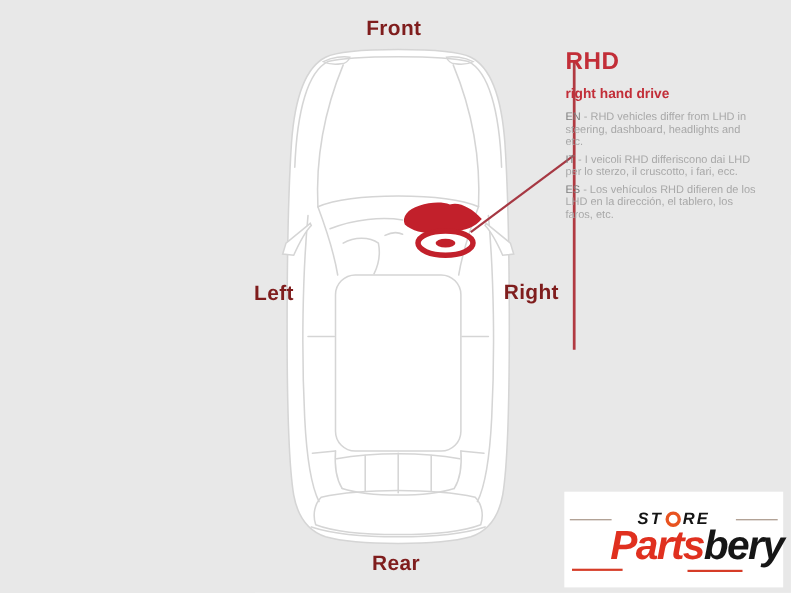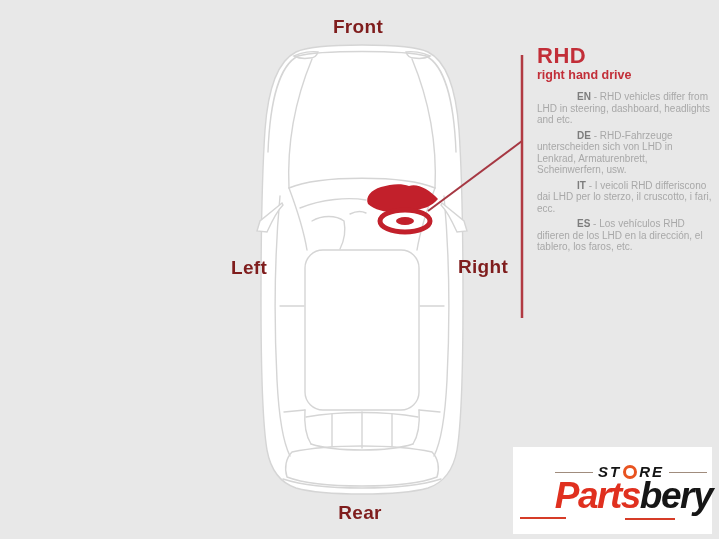--- a/index.html
+++ b/index.html
@@ -11,28 +11,28 @@
 
   .dir-label {
     position:absolute; width:110px; text-align:center;
     color:#7f1d1d; font-weight:700; font-size:19px; letter-spacing:0.3px;
   }
   .lbl-front { left:303px; top:16px; }
   .lbl-left  { left:194px; top:257px; }
   .lbl-right { left:428px; top:256px; }
   .lbl-rear  { left:305px; top:502px; }
 
-  .panel { position:absolute; left:537px; top:45px; width:176px; }
+  .panel { position:absolute; left:514px; top:45px; width:176px; }
   .panel-title { font-size:22px; font-weight:800; color:#c22e38; line-height:22px; letter-spacing:0.5px; }
-  .panel-subtitle { font-size:12.5px; font-weight:700; color:#c22e38; margin:1px 0 9px 0; }
+  .panel-subtitle { font-size:12.5px; font-weight:700; color:#c22e38; margin:11px 0 9px 0; }
   .entry { font-size:10px; line-height:11.5px; color:#a8a8a8; margin:0 0 4px 0; }
-  .entry b { color:#7d7d7d; font-weight:700;margin-left:40px; }
+  .entry b { color:#7d7d7d; font-weight:400; }
 
   .logo-box { position:absolute; left:513px; top:447px; width:199px; height:87px; background:#ffffff; }
-  .store-row { position:absolute; top:18px; left:0; width:100%; display:flex; align-items:center; justify-content:flex-end; }
+  .store-row { position:absolute; top:18px; left:0; width:100%; display:flex; align-items:center; justify-content:space-between; }
   .store-line { width:38px; height:1px; background:#a08c7d; margin:0 5px; }
   .store-text { font-style:italic; font-weight:800; font-size:15px; letter-spacing:2px; color:#141414; display:flex; align-items:center; line-height:14px; }
   .store-ring { display:inline-block; width:8px; height:8px; border:3px solid #e85320; border-radius:50%; margin:0 2px; }
   .brand-row { position:absolute; top:28px; left:0; width:100%; text-align:right; font-style:italic; font-weight:800; font-size:37px; line-height:42px; letter-spacing:-1.5px; white-space:nowrap; }
   .brand-red  { color:#e0301f; }
   .brand-dark { color:#161616; }
   .brand-underline { position:absolute; height:2px; background:#d63c28; }
   .ul-left  { left:7px;  top:70px; width:46px; }
   .ul-right { left:112px; top:71px; width:50px; }
 </style>
@@ -100,21 +100,20 @@
   <div class="dir-label lbl-front">Front</div>
   <div class="dir-label lbl-left">Left</div>
   <div class="dir-label lbl-right">Right</div>
   <div class="dir-label lbl-rear">Rear</div>
 
   <div class="panel">
     <div class="panel-title">RHD</div>
     <div class="panel-subtitle">right hand drive</div>
 
     <p class="entry"><b>EN</b><span> - </span><span>RHD vehicles differ from LHD in steering, dashboard, headlights and etc.</span></p>
-    <p class="entry"><b>DE</b><span> - </span><span>RHD-Fahrzeuge unterscheiden sich von LHD in Lenkrad, Armaturenbrett, Scheinwerfern, usw.</span></p>
     <p class="entry"><b>IT</b><span> - </span><span>I veicoli RHD differiscono dai LHD per lo sterzo, il cruscotto, i fari, ecc.</span></p>
     <p class="entry"><b>ES</b><span> - </span><span>Los vehículos RHD difieren de los LHD en la dirección, el tablero, los faros, etc.</span></p>
   </div>
 
   <div class="logo-box">
     <div class="store-row">
       <span class="store-line"></span>
       <span class="store-text">
           <span>ST</span>
           <span class="store-ring"></span>

